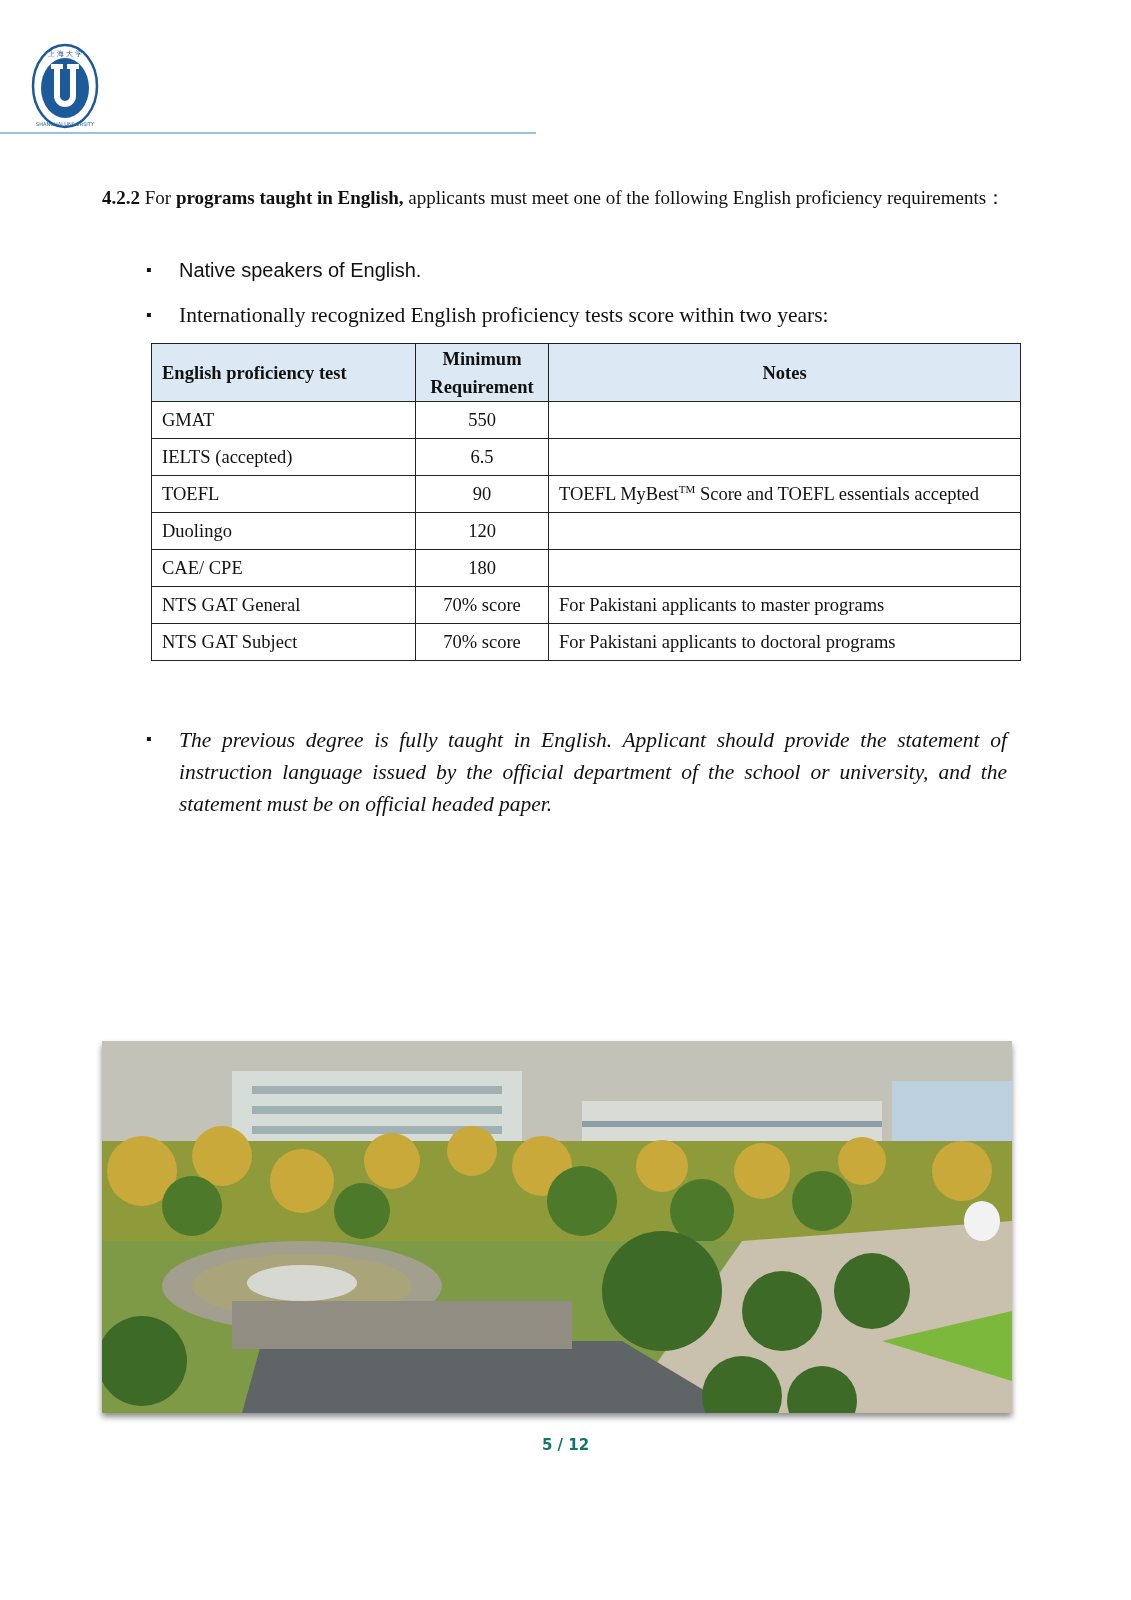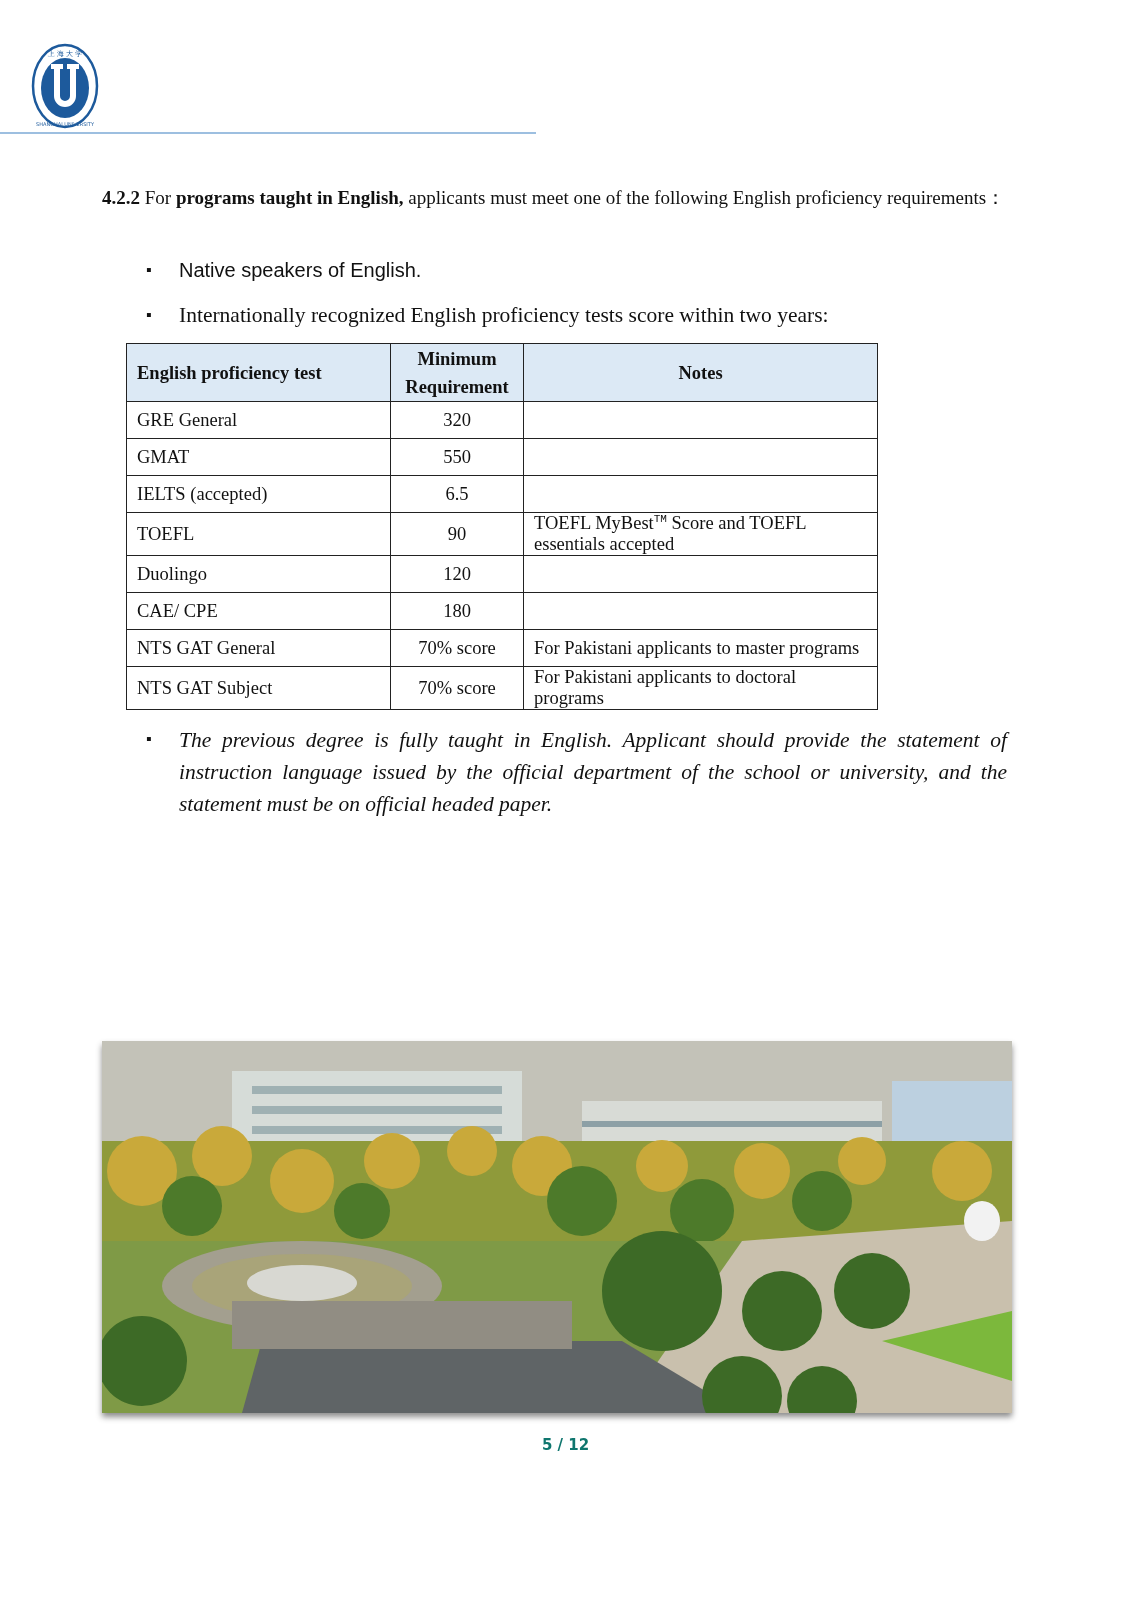--- a/index.html
+++ b/index.html
@@ -8,27 +8,27 @@
     .header-rule { position:absolute; left:0; top:132px; width:536px; height:2px; background:#9dbfe0; }
     .para { position:absolute; left:102px; top:183px; width:906px; font-size:19px; line-height:30px; text-align:justify; text-align-last:left; }
     .para .num { font-weight:bold; }
     .para b { font-weight:bold; }
     .bullet { position:absolute; left:146px; font-size:21.5px; line-height:30px; }
     .bullet .dot { position:absolute; left:0; top:0; width:10px; font-size:16px; font-weight:bold; }
     .bullet .txt { position:absolute; left:33px; white-space:nowrap; }
     .b1 { top:255px; }
     .b1 .txt { font-family:"Liberation Sans", sans-serif; font-size:20px; }
     .b2 { top:300px; }
-    table.req { position:absolute; left:126px; top:343px; width:752px; border-collapse:collapse; font-size:18.5px; }
+    table.req { position:absolute; left:151px; top:343px; width:870px; border-collapse:collapse; font-size:18.5px; }
     table.req td, table.req th { border:1.5px solid #222; padding:0 10px; height:36px; }
     table.req th { background:#dce9f5; font-weight:bold; height:57px; line-height:28px; }
     table.req th.c1 { text-align:left; }
     table.req td.c2, table.req th.c2 { text-align:center; padding:0 4px; }
     .c1 { width:243px; } .c2 { width:124px; }
-    sup { font-size:11px;font-family:Liberation Mono, monospace; }
+    sup { font-size:11px; }
     .b3 { top:724px; }
     .b3 .txt { left:33px; white-space:normal; width:828px; text-align:justify; line-height:32px;font-style:italic; }
     .photo { position:absolute; left:102px; top:1041px; width:910px; height:372px; box-shadow:0 4px 6px rgba(0,0,0,0.45); overflow:hidden; }
     .photo svg { display:block; }
     .page-num { position:absolute; left:0; width:1131px; top:1436px; text-align:center; font-family:"DejaVu Sans", sans-serif; font-weight:bold; font-size:15px; color:#0f766e; }
   </style>
 </head>
 <body>
 
 <svg class="logo" viewBox="0 0 70 88">
@@ -57,25 +57,20 @@
   <span class="dot">▪</span>
   <span class="txt">Internationally recognized English proficiency tests score within two years:</span>
 </div>
 
 <table class="req">
   <tbody>
       <tr>
     <th class="c1">English proficiency test</th>
     <th class="c2"><span>Minimum</span><br><span>Requirement</span></th>
     <th class="c3">Notes</th>
-  </tr>
-  <tr>
-    <td class="c1">GRE General</td>
-    <td class="c2">320</td>
-    <td></td>
   </tr>
   <tr>
     <td class="c1">GMAT</td>
     <td class="c2">550</td>
     <td></td>
   </tr>
   <tr>
     <td class="c1">IELTS (accepted)</td>
     <td class="c2">6.5</td>
     <td></td>

